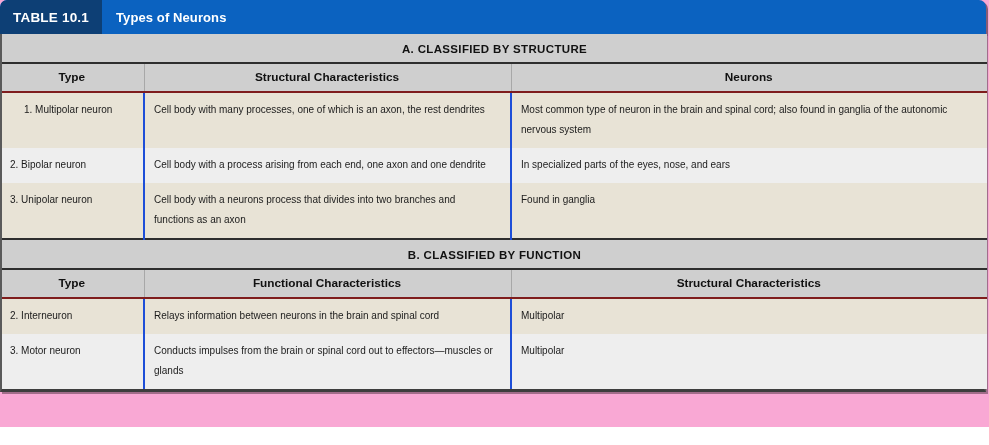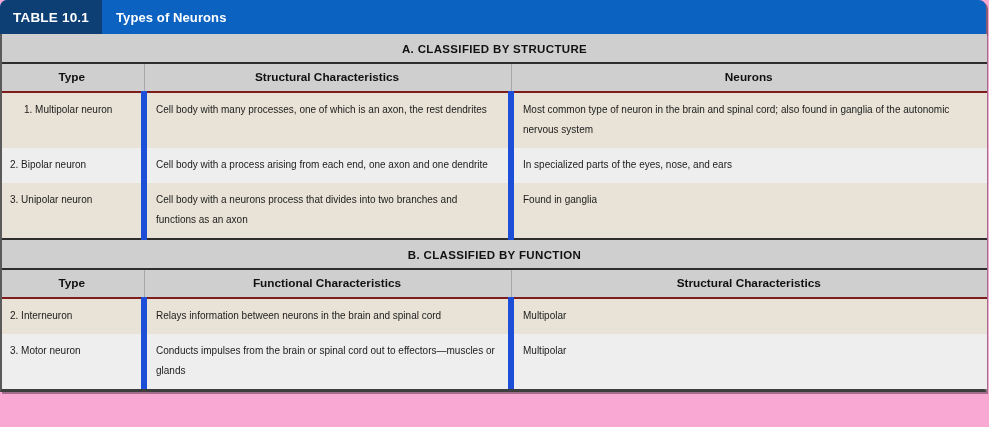--- a/index.html
+++ b/index.html
@@ -111,21 +111,21 @@
   tr.col-head > th.sep { border-left: 1px solid #a8a8a8; padding-left: 9px; }
 
   
   tr.data-row > td {
     font-size: 10px;
     line-height: 20px;
     color: #1b1b1b;
     padding: 7px 12px 8px 8px;
     vertical-align: top;
   }
-  tr.data-row > td.sep { border-left: 6px solid #1d4ed8; padding-left: 9px; }
+  tr.data-row > td.sep { border-left: 2px solid #1d4ed8; padding-left: 9px; }
 
   tr.tint-beige > td { background: #e8e3d6; }
   tr.tint-gray  > td { background: #eeeeee; }
 
   td.cell-type       { white-space: nowrap; }
   td.cell-type.indent{ padding-left: 22px; }
 </style>
 </head>
 <body>
 

